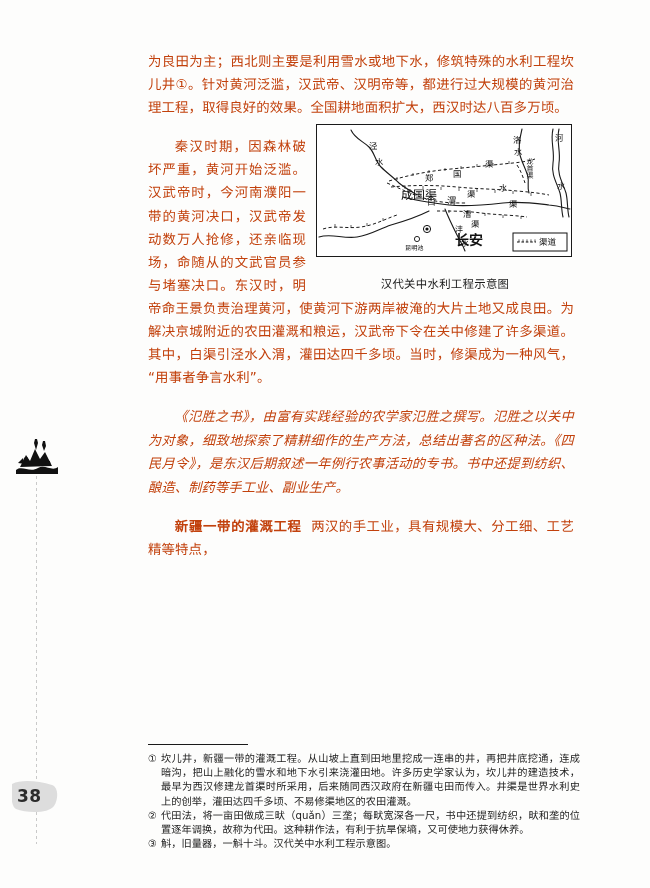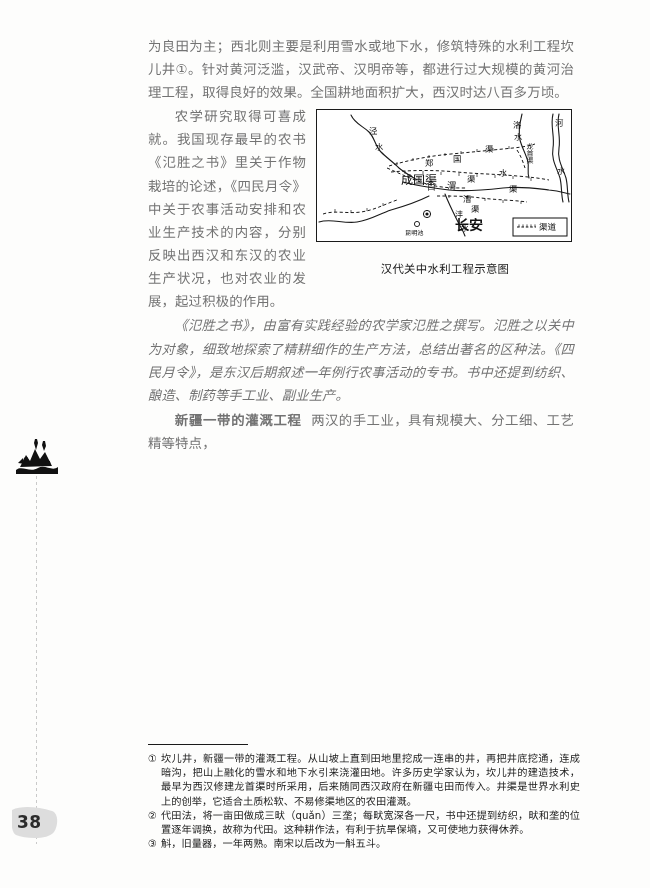--- a/index.html
+++ b/index.html
@@ -42,21 +42,21 @@
     background: repeating-linear-gradient(
       to bottom,
       #c9c9c9 0px, #c9c9c9 3px,
       rgba(255,255,255,0) 3px, rgba(255,255,255,0) 6px
     );
     z-index: 2;
   }
   .page-number-badge {
     position: absolute;
     left: 12px;
-    top: 806px;
+    top: 780px;
     width: 48px;
     height: 34px;
     z-index: 6;
   }
   .page-number-badge .num {
     position: absolute;
     left: 5px;
     top: 6px;
     font-family: "DejaVu Sans", "Liberation Sans", sans-serif;
     font-size: 17px;
@@ -67,28 +67,28 @@
 
   
   .content {
     position: absolute;
     left: 148px;
     top: 34px;
     width: 426px;
   }
 
   p.body-par {
-    margin: 1px 0 1px 0;
+    margin: 16px 0 1px 0;
     font-family: "DejaVu Sans", "Liberation Sans", sans-serif;
     font-size: 13.4px;
     line-height: 23.1px;
     text-align: justify;
     text-justify: inter-ideograph;
     text-indent: 2em;
-    color: #737373;
+    color: #c2410c;
     letter-spacing: 0.15px;
   }
   p.body-par.no-indent { text-indent: 0; }
 
   
   .figure-wrap-par {
     text-indent: 2em;
   }
 
   
@@ -282,41 +282,41 @@
           <span style="position:absolute; left:114px; top:104px; font-size:14px; font-weight:700; color:#111;margin-left:24px;">长安</span>
           <span style="position:absolute; left:88px; top:118px; font-size:6.2px; color:#111;">昆明池</span>
           <span style="position:absolute; left:138px; top:98px; font-size:8px; color:#111;">沣</span>
           <span style="position:absolute; left:144px; top:112px; font-size:8px; color:#111;">水</span>
           <span style="position:absolute; left:222px; top:110px; font-size:8.6px; color:#111;">渠道</span>
         </div>
       </div>
       <div class="figure-caption">汉代关中水利工程示意图</div>
     </div>
 
-
-
-
-    <p class="body-par"><span>农学研究取得可喜成就。我国现存最早的农书《氾胜之书》里关于作物栽培的论述，《四民月令》中关于农事活动安排和农业生产技术的内容，分别反映出西汉和东汉的农业生产状况，也对农业的发展，起过积极的作用。</span></p>
+    <p class="body-par figure-wrap-par"><span>秦汉时期，因森林破坏严重，黄河开始泛滥。汉武帝时，今河南濮阳一带的黄河决口，汉武帝发动数万人抢修，还亲临现场，命随从的文武官员参与堵塞决口。东汉时，明帝命王景负责治理黄河，使黄河下游两岸被淹的大片土地又成良田。为解决京城附近的农田灌溉和粮运，汉武帝下令在关中修建了许多渠道。其中，白渠引泾水入渭，灌田达四千多顷。当时，修渠成为一种风气，“用事者争言水利”。</span></p>
+
+
+
 
     <p class="body-par kai"><span>《氾胜之书》，由富有实践经验的农学家氾胜之撰写。氾胜之以关中为对象，细致地探索了精耕细作的生产方法，总结出著名的区种法。《四民月令》，是东汉后期叙述一年例行农事活动的专书。书中还提到纺织、酿造、制药等手工业、副业生产。</span></p>
 
     <p class="body-par"><span class="section-lead">新疆一带的灌溉工程</span>&nbsp;&nbsp;<span>两汉的手工业，具有规模大、分工细、工艺精等特点，</span></p>
 
   </div>
 
   <div class="footnote-rule"></div>
 
   <div class="footnotes">
     <div class="footnote">
       <span class="marker">①</span>
-      <span class="fn-text">坎儿井，新疆一带的灌溉工程。从山坡上直到田地里挖成一连串的井，再把井底挖通，连成暗沟，把山上融化的雪水和地下水引来浇灌田地。许多历史学家认为，坎儿井的建造技术，最早为西汉修建龙首渠时所采用，后来随同西汉政府在新疆屯田而传入。井渠是世界水利史上的创举，它适合土质松软、不易修渠地区的农田灌溉。</span>
+      <span class="fn-text">坎儿井，新疆一带的灌溉工程。从山坡上直到田地里挖成一连串的井，再把井底挖通，连成暗沟，把山上融化的雪水和地下水引来浇灌田地。许多历史学家认为，坎儿井的建造技术，最早为西汉修建龙首渠时所采用，后来随同西汉政府在新疆屯田而传入。井渠是世界水利史上的创举，灌田达四千多顷、不易修渠地区的农田灌溉。</span>
     </div>
     <div class="footnote">
       <span class="marker">②</span>
       <span class="fn-text">代田法，将一亩田做成三畎（quǎn）三垄；每畎宽深各一尺，书中还提到纺织，畎和垄的位置逐年调换，故称为代田。这种耕作法，有利于抗旱保墒，又可使地力获得休养。</span>
     </div>
     <div class="footnote">
       <span class="marker">③</span>
-      <span class="fn-text">斛，旧量器，一年两熟。南宋以后改为一斛五斗。</span>
+      <span class="fn-text">斛，旧量器，一斛十斗。汉代关中水利工程示意图。</span>
     </div>
   </div>
 
 </div>
 
 </body></html>

